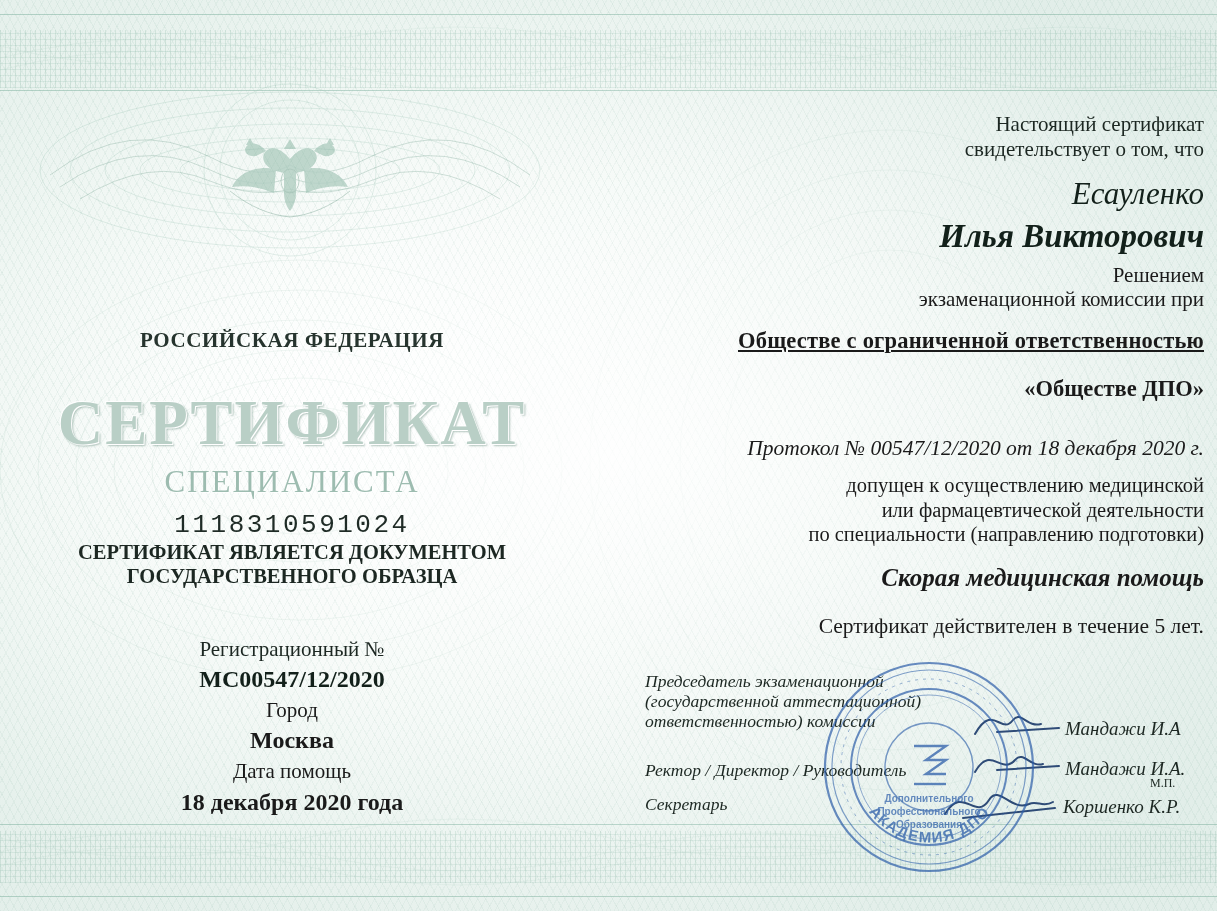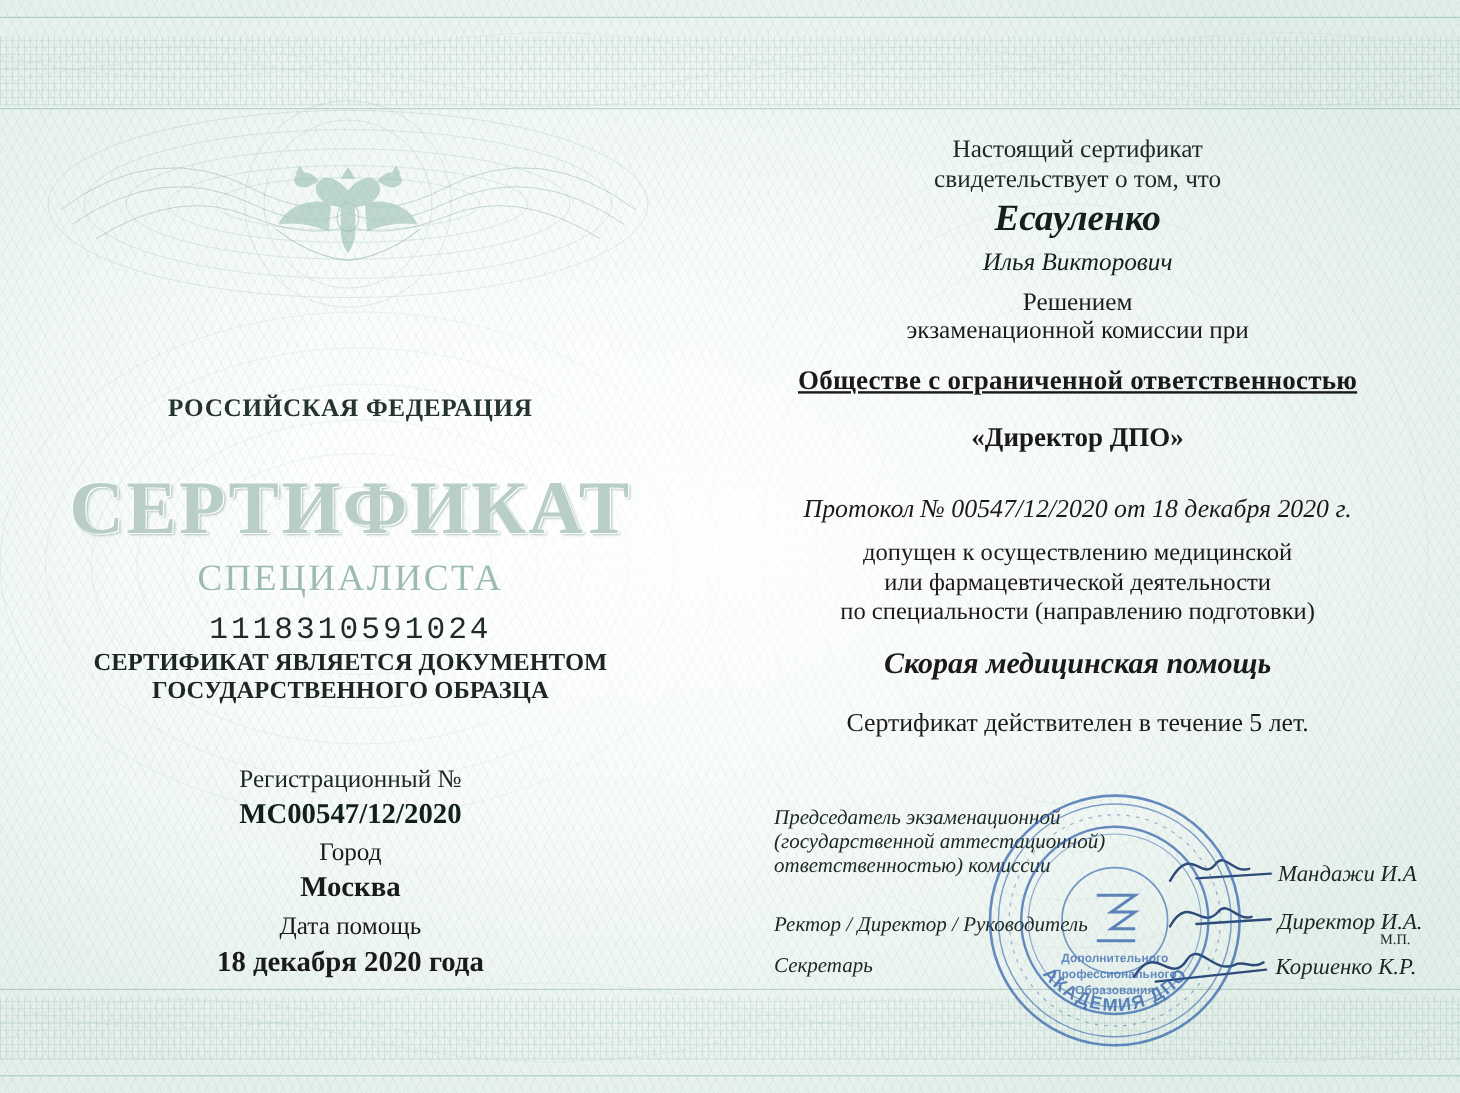--- a/index.html
+++ b/index.html
@@ -126,35 +126,35 @@
   .city-label { font-size: 21px; margin-top: 2px; }
   .city-value { font-size: 24px; font-weight: bold; margin-top: 1px; }
   .date-label { font-size: 21px; margin-top: 2px; }
   .date-value { font-size: 24px; font-weight: bold; margin-top: 1px; }
 
   
   .right-col {
     position: absolute;
     left: 592px; top: 112px;
     width: 612px;
-    text-align: center;
+    text-align: right;
   }
   .r-intro { font-size: 21px; line-height: 1.18; color: #1c2722; }
   .r-surname {
-    margin-top: 2px;
+    margin-top: 14px;
     font-size: 31px;
     font-style: italic;
-    font-weight: bold;
+    font-weight: normal;
     color: #12201a;
   }
   .r-name {
     margin-top: 6px;
-    font-size: 21px;
+    font-size: 33px;
     font-style: italic;
-    font-weight: normal;
+    font-weight: bold;
     color: #12201a;
   }
   .r-decision { margin-top: 8px; font-size: 21px; line-height: 1.18; }
   .r-org {
     margin-top: 16px;
     font-size: 22.5px;
     font-weight: bold;
     letter-spacing: .2px;
     text-decoration: underline;
   }
@@ -330,21 +330,21 @@
 
     <div class="r-name">Илья Викторович</div>
 
     <div class="r-decision">
       <div>Решением</div>
       <div>экзаменационной комиссии при</div>
     </div>
 
     <div class="r-org">Обществе с ограниченной ответственностью</div>
 
-    <div class="r-org2">«Директор ДПО»</div>
+    <div class="r-org2">«Обществе ДПО»</div>
 
     <div class="r-protocol">Протокол № 00547/12/2020 от 18 декабря 2020 г.</div>
 
     <div class="r-admit">
       <div>допущен к осуществлению медицинской</div>
       <div>или фармацевтической деятельности</div>
       <div>по специальности (направлению подготовки)</div>
     </div>
 
     <div class="r-specialty">Скорая медицинская помощь</div>
@@ -359,21 +359,21 @@
       <div>(государственной аттестационной)</div>
       <div>ответственностью) комиссии</div>
     </div>
 
     <div class="sig-rector">Ректор / Директор / Руководитель</div>
 
     <div class="sig-secretary">Секретарь</div>
 
     <div class="sig-name-1">Мандажи И.А</div>
 
-    <div class="sig-name-2">Директор И.А.</div>
+    <div class="sig-name-2">Мандажи И.А.</div>
 
     <div class="sig-name-3">Коршенко К.Р.</div>
 
     <div class="mp-mark">М.П.</div>
 
     <svg width="560" height="170" style="position:absolute;left:0;top:0;">
       <g stroke="#1b3a6b" fill="none" stroke-width="2" stroke-linecap="round" opacity="0.9">
         <path d="M330,62 C348,30 356,64 368,48 C376,38 382,56 396,52"></path>
         <path d="M352,60 L414,56"></path>
         <path d="M330,100 C346,72 356,104 370,88 C378,78 386,96 398,92"></path>

